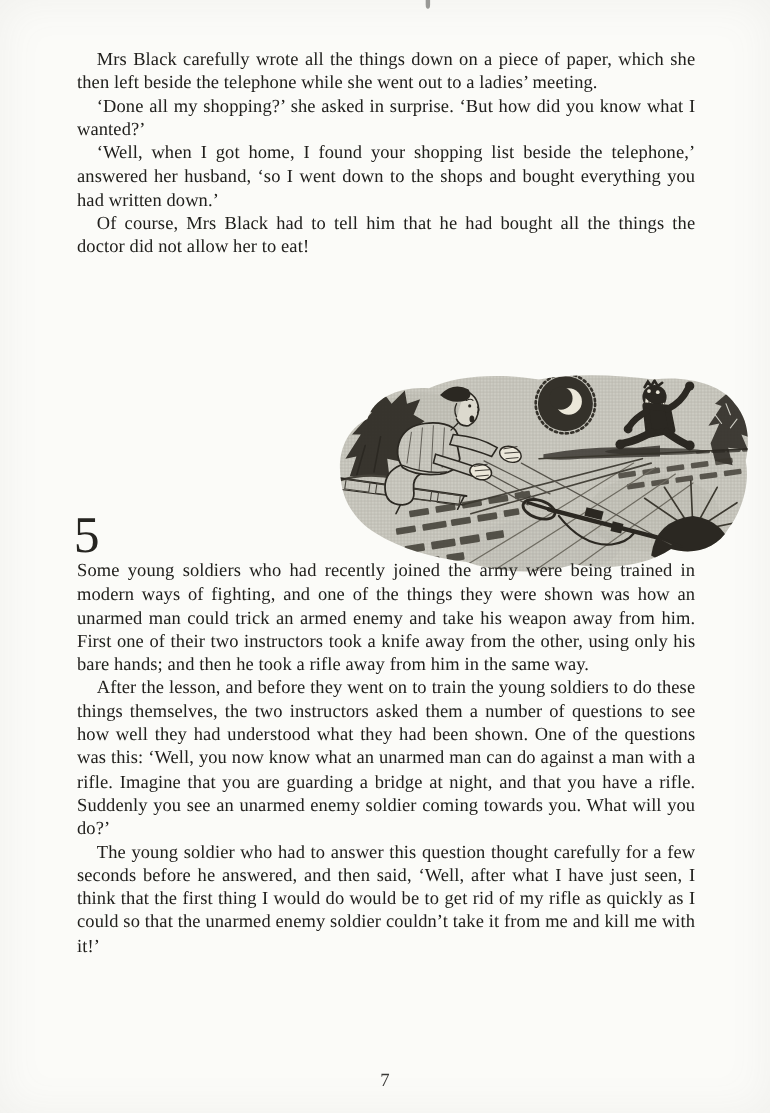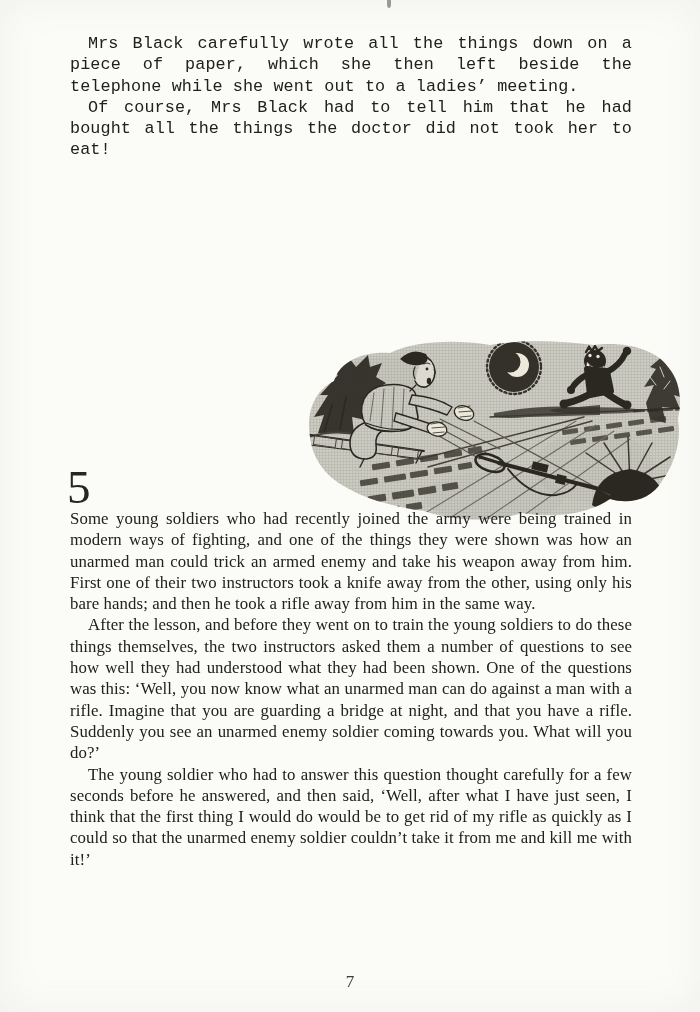--- a/index.html
+++ b/index.html
@@ -18,21 +18,21 @@
     position: absolute;
     left: 70px;
     width: 562px;
     font-size: 16.8px;
     line-height: 21.3px;
     text-align: justify;
     letter-spacing: 0.1px;
   }
   .textblock p { margin: 0; }
   .textblock p.indent { text-indent: 18px; }
-  #story-top { top: 33px; font-family: Liberation Mono, monospace; }
+  #story-top { top: 43px; }
   #story-bottom { top: 508px; }
   .chapter-number {
     position: absolute;
     left: 67px;
     top: 462px;
     font-size: 47px;
     line-height: 50px;
     font-weight: 400;
     color: #262521;
   }
@@ -65,21 +65,23 @@
 </style>
 </head>
 <body>
 
 <div class="page">
 
   <div class="blemish"></div>
 
   <section class="textblock" id="story-top">
     <p class="indent">Mrs Black carefully wrote all the things down on a piece of paper, which she then left beside the telephone while she went out to a ladies’ meeting.</p>
-    <p class="indent">Of course, Mrs Black had to tell him that he had bought all the things the doctor did not took her to eat!</p>
+    <p class="indent">‘Done all my shopping?’ she asked in surprise. ‘But how did you know what I wanted?’</p>
+    <p class="indent">‘Well, when I got home, I found your shopping list beside the telephone,’ answered her husband, ‘so I went down to the shops and bought everything you had written down.’</p>
+    <p class="indent">Of course, Mrs Black had to tell him that he had bought all the things the doctor did not allow her to eat!</p>
   </section>
 
   <figure class="illustration" style="margin:0">
     <svg viewBox="0 0 392 190" width="392" height="190" xmlns="http://www.w3.org/2000/svg">
       <defs>
         <pattern id="ht" width="3" height="3" patternUnits="userSpaceOnUse">
           <rect width="3" height="3" fill="#cdccc3"></rect>
           <path d="M0 1.5 H3 M1.5 0 V3" stroke="#b6b5ab" stroke-width="0.6"></path>
         </pattern>
         <path id="blob" d="M16,100 C12,76 20,54 40,44 C46,24 70,14 96,16 C120,4 160,2 196,8 C230,2 268,4 300,8 C330,4 362,12 374,30 C386,44 388,62 384,82 C388,104 380,128 368,144 C358,162 336,168 316,162 C296,176 262,182 228,176 C196,186 160,184 130,174 C100,170 70,162 48,148 C28,136 18,118 16,100 Z"></path>

